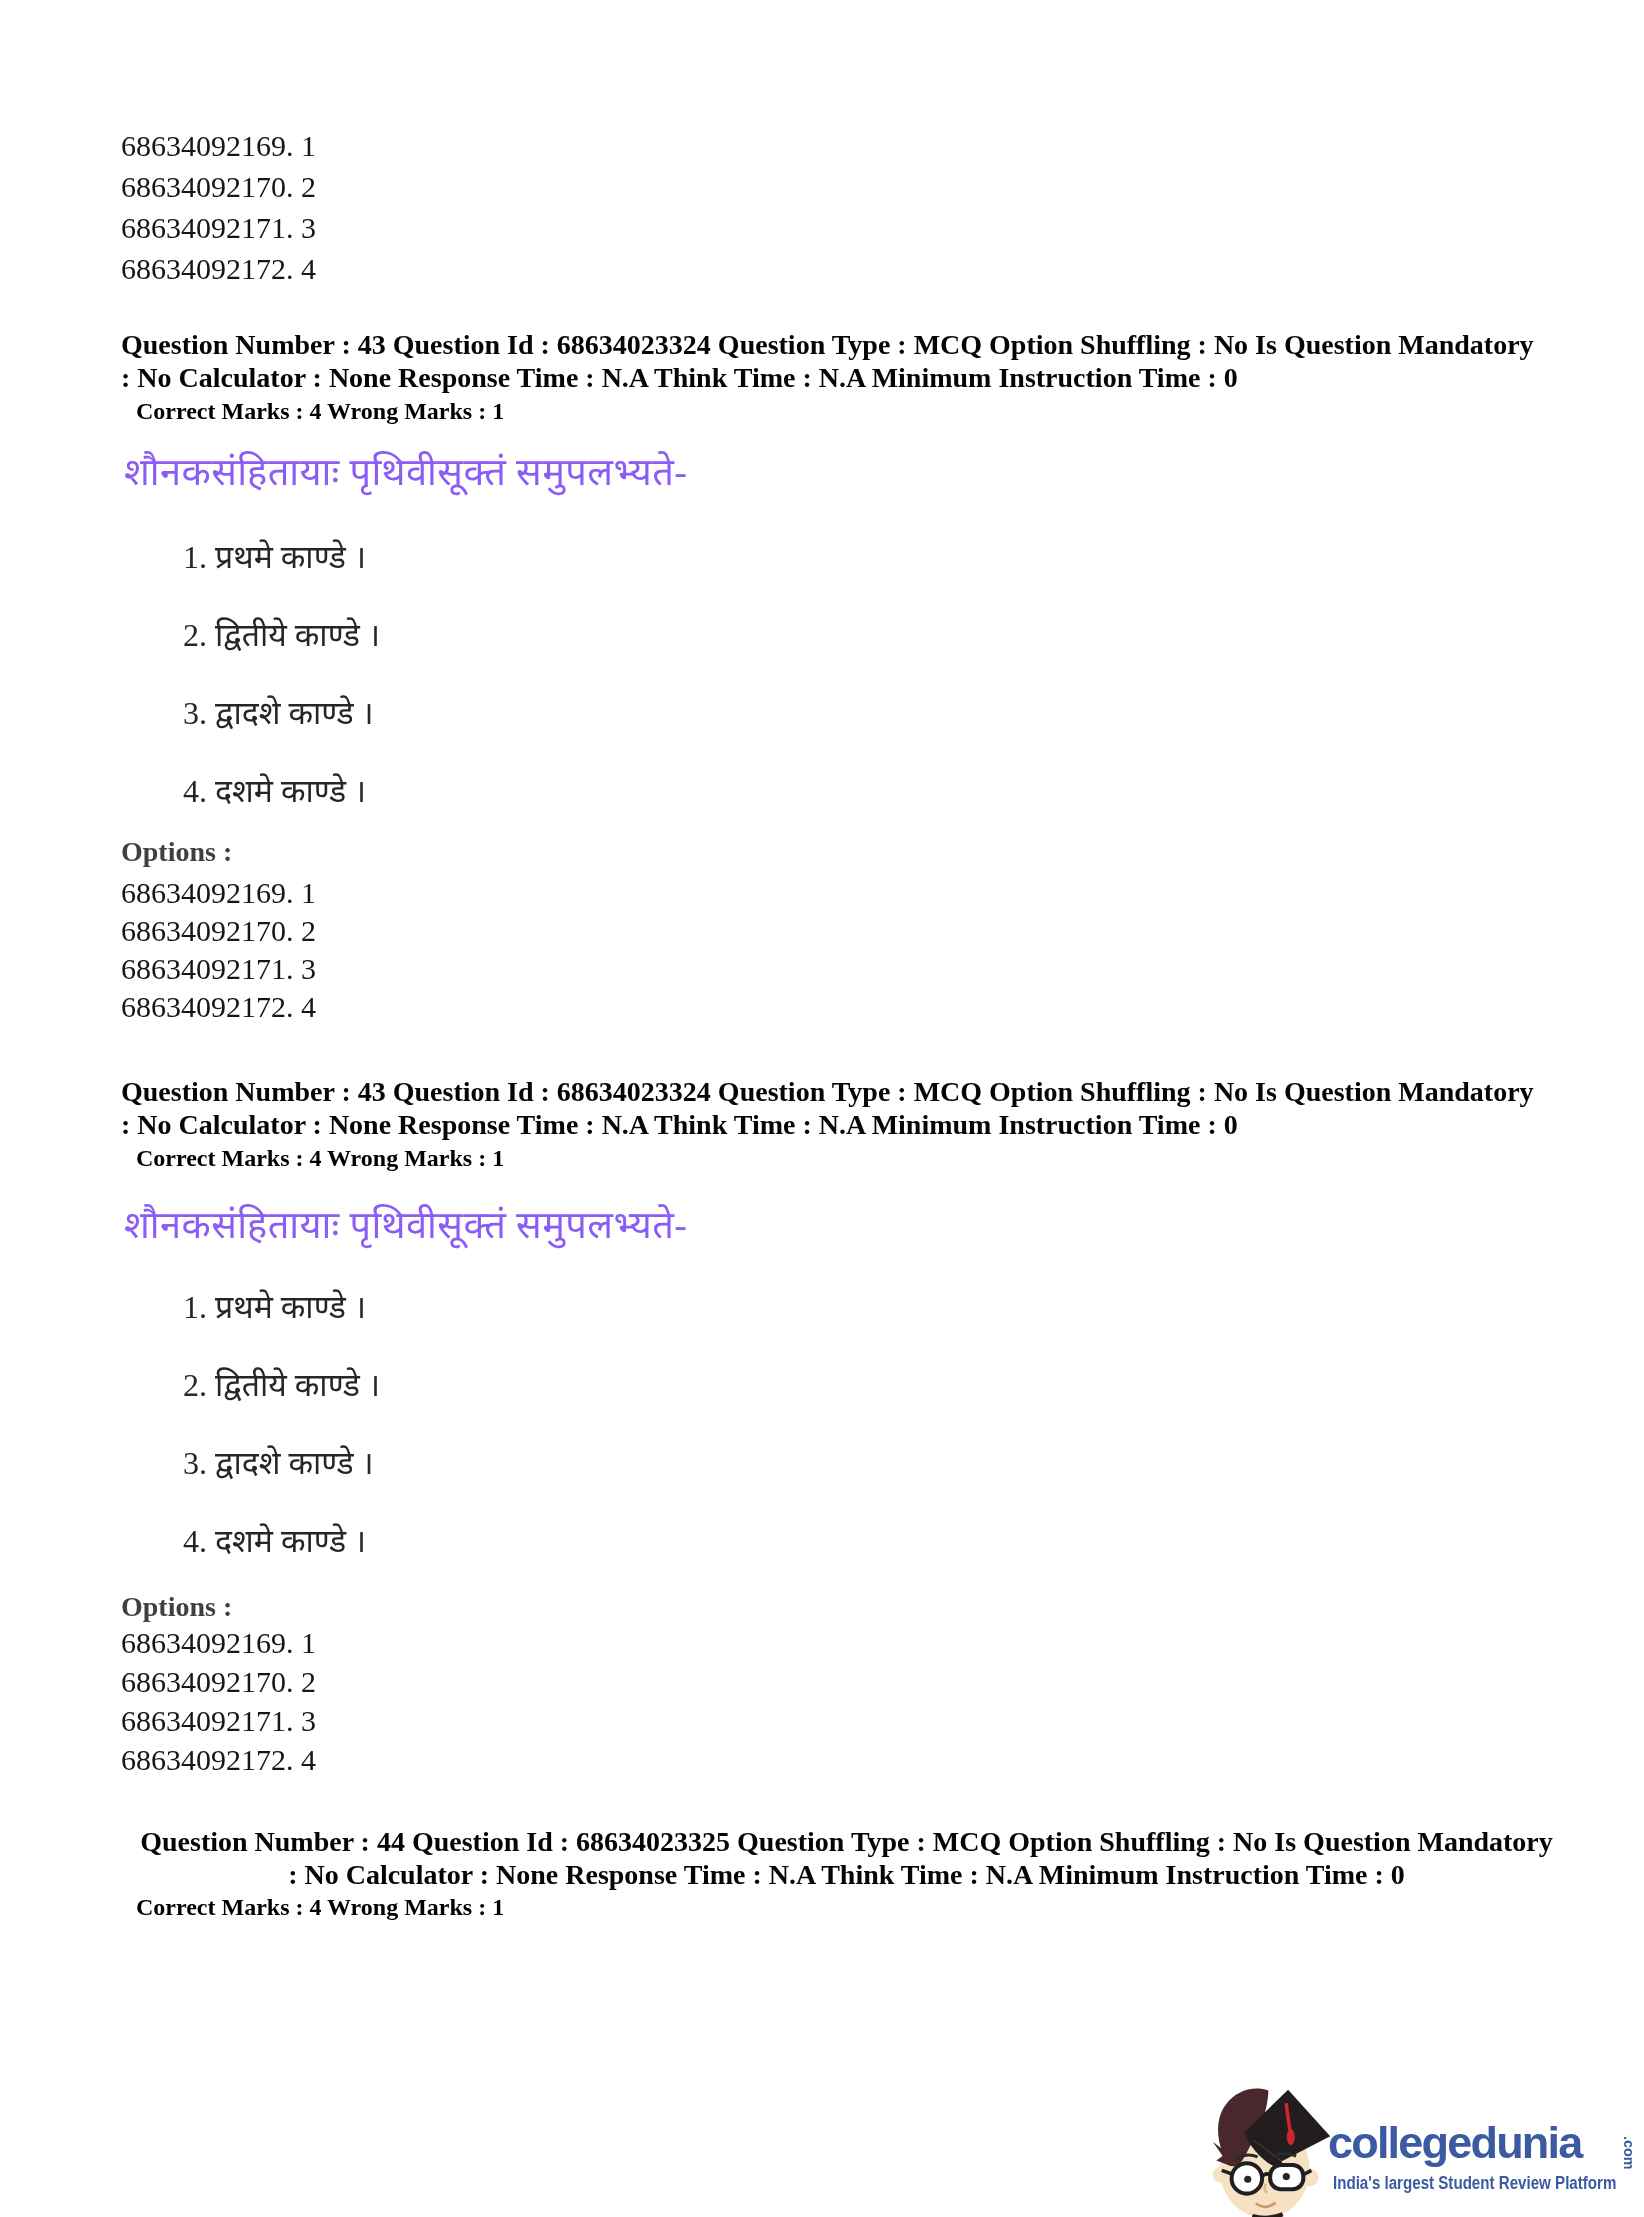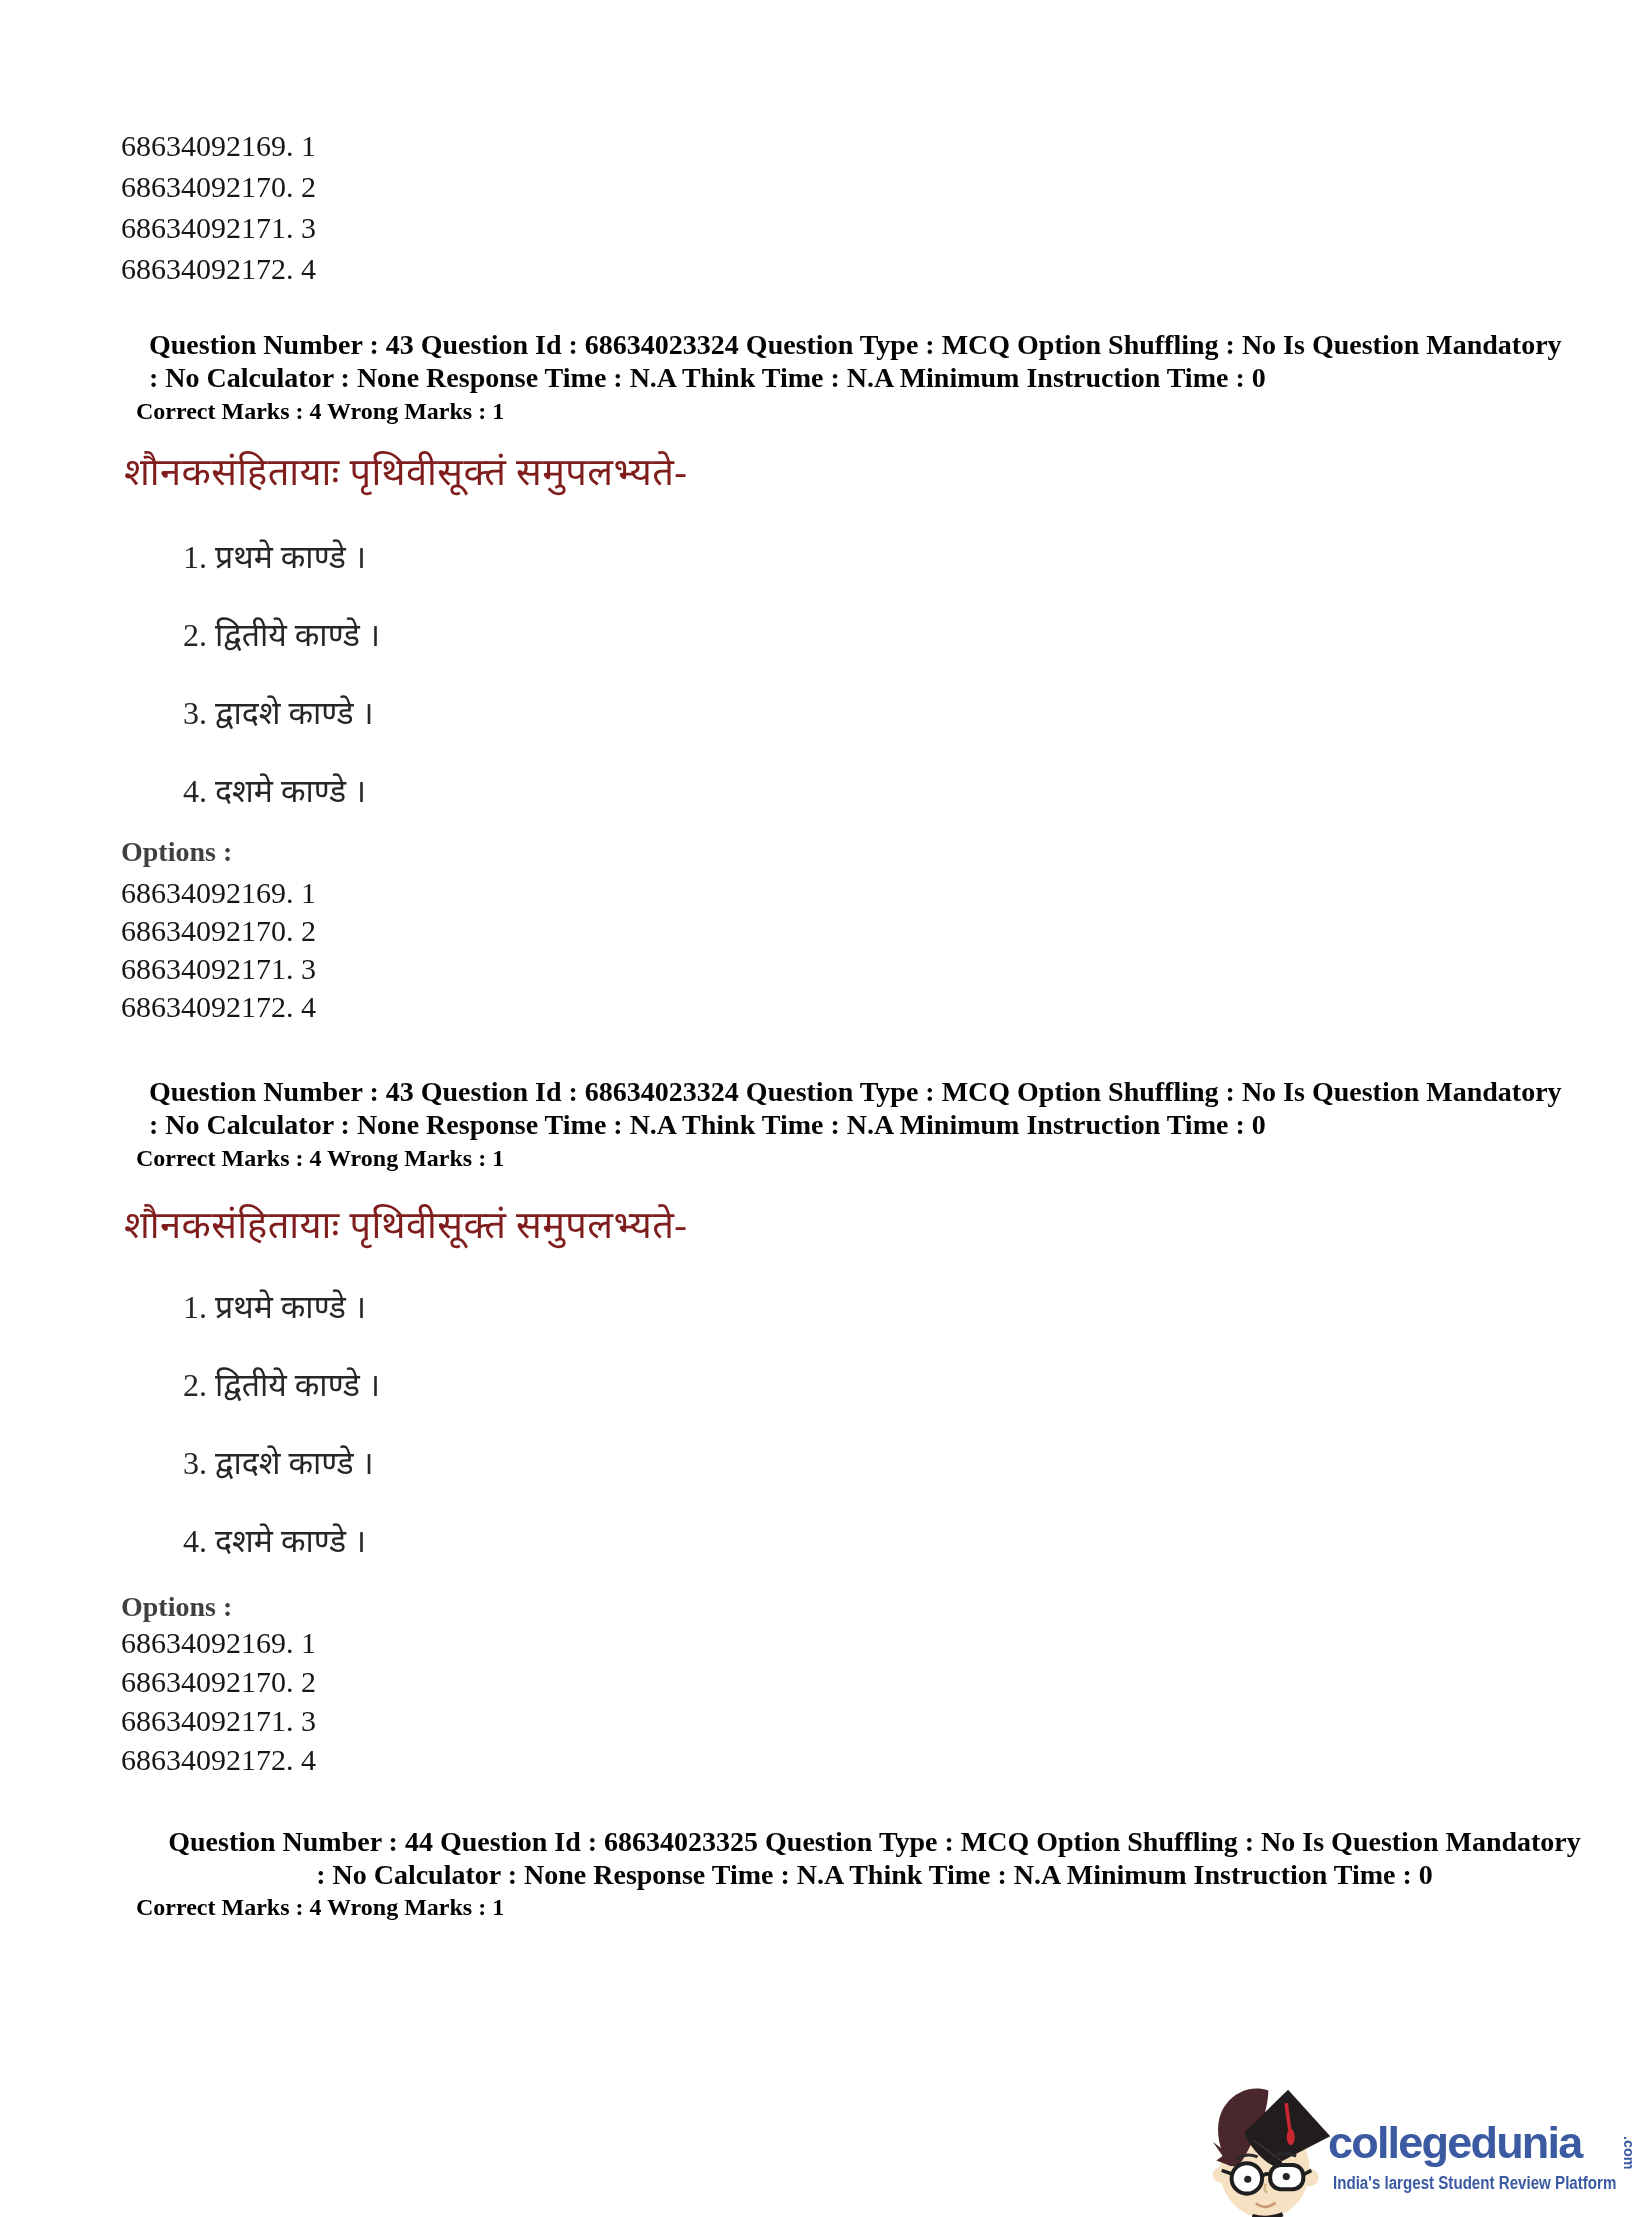--- a/index.html
+++ b/index.html
@@ -8,24 +8,24 @@
     width:1644px;height:2217px;
     background:#ffffff;
     overflow:hidden;
     font-family:"Liberation Serif", serif;
     color:#0d0d0d;
   }
   .abs{position:absolute;}
   .idlist{left:121px;font-size:30px;line-height:41px;color:#161616;}
   .idlist.tight{line-height:38px;}
   .idlist.tight2{line-height:39px;}
-  .meta{left:121px;width:1451px;font-size:28px;font-weight:bold;line-height:33px;color:#050505;margin-left:28px;}
+  .meta{left:121px;width:1451px;font-size:28px;font-weight:bold;line-height:33px;color:#050505;}
   .marks{left:136px;font-size:24px;font-weight:bold;color:#000000;}
   .optlabel{left:121px;font-size:28px;font-weight:bold;color:#404040;}
-  .dev-q{left:124px;font-size:38px;line-height:45px;color:#7f1d1d;letter-spacing:0.4px;}
+  .dev-q{left:124px;font-size:38px;line-height:45px;color:#8b5cf6;letter-spacing:0.4px;}
   .dev-opts{left:183px;font-size:32px;line-height:78px;color:#262626;}
   .dev-opts.v2{line-height:78px;}
   
   .logo{left:1211px;top:2085px;width:432px;height:133px;text-align:center;}
   .brand{
     position:absolute;left:117px;top:32px;
     font-family:"Liberation Sans", sans-serif;
     font-weight:bold;font-size:45px;letter-spacing:-1.8px;
   }
   .brand-suffix{

